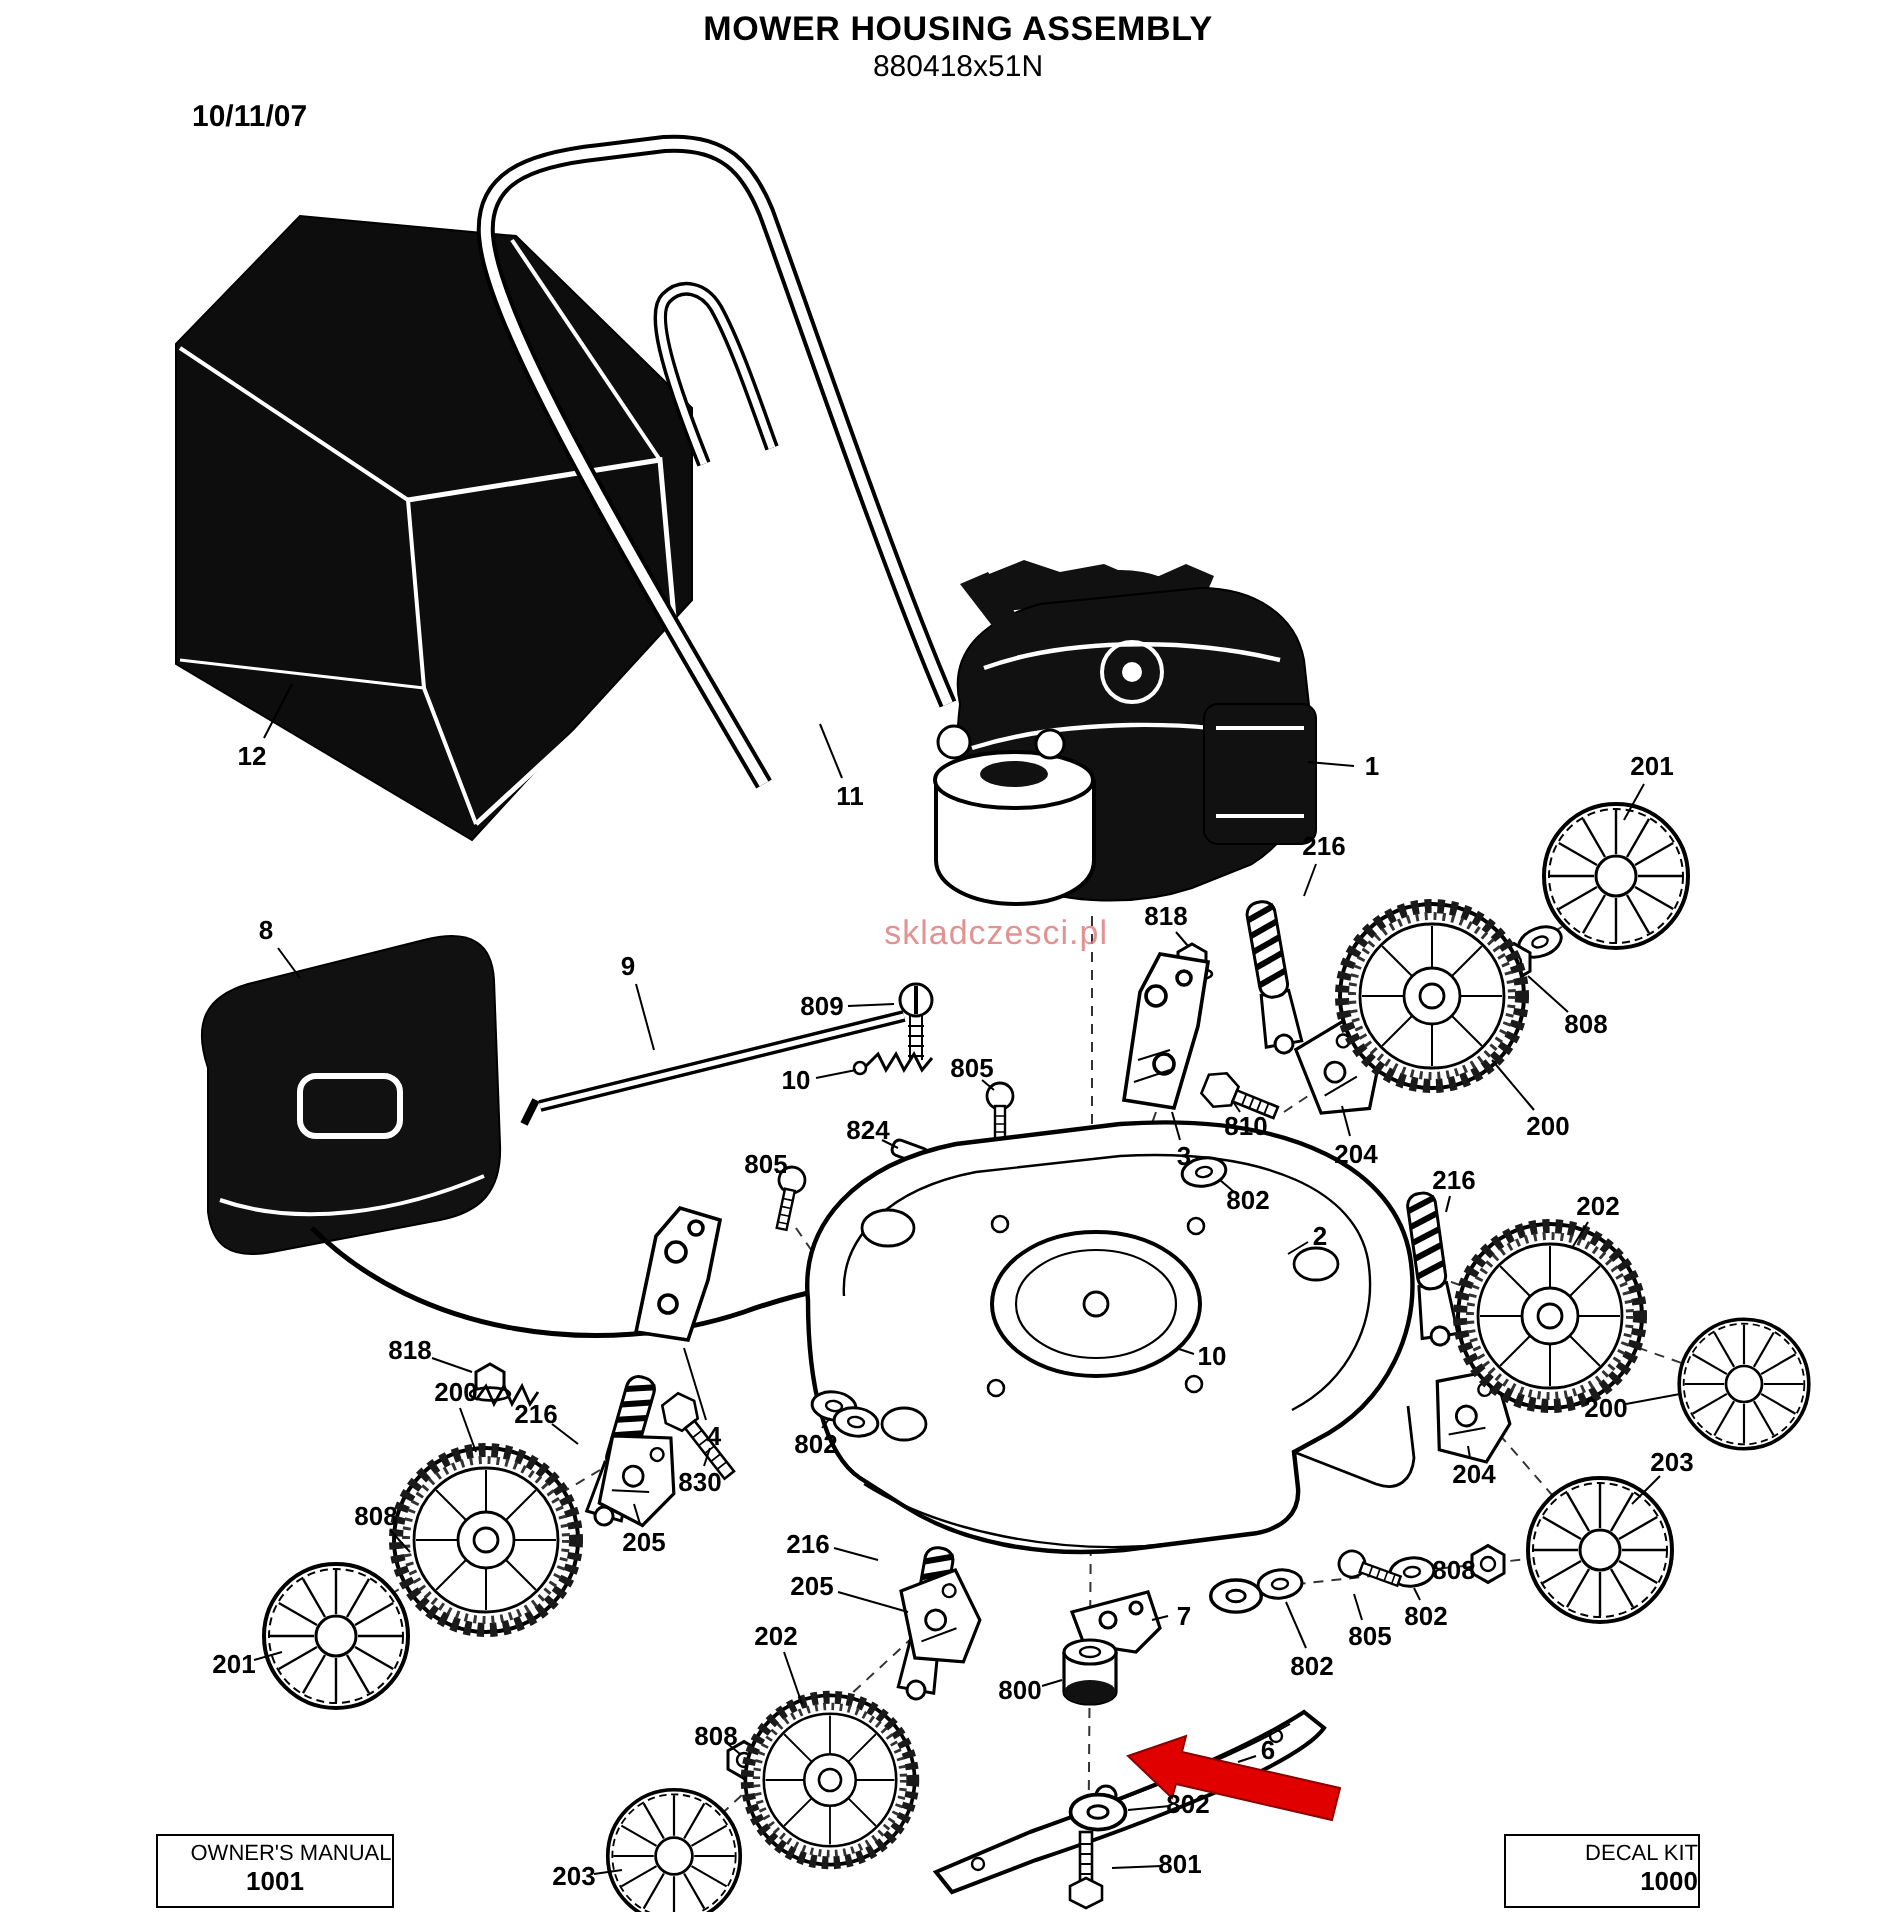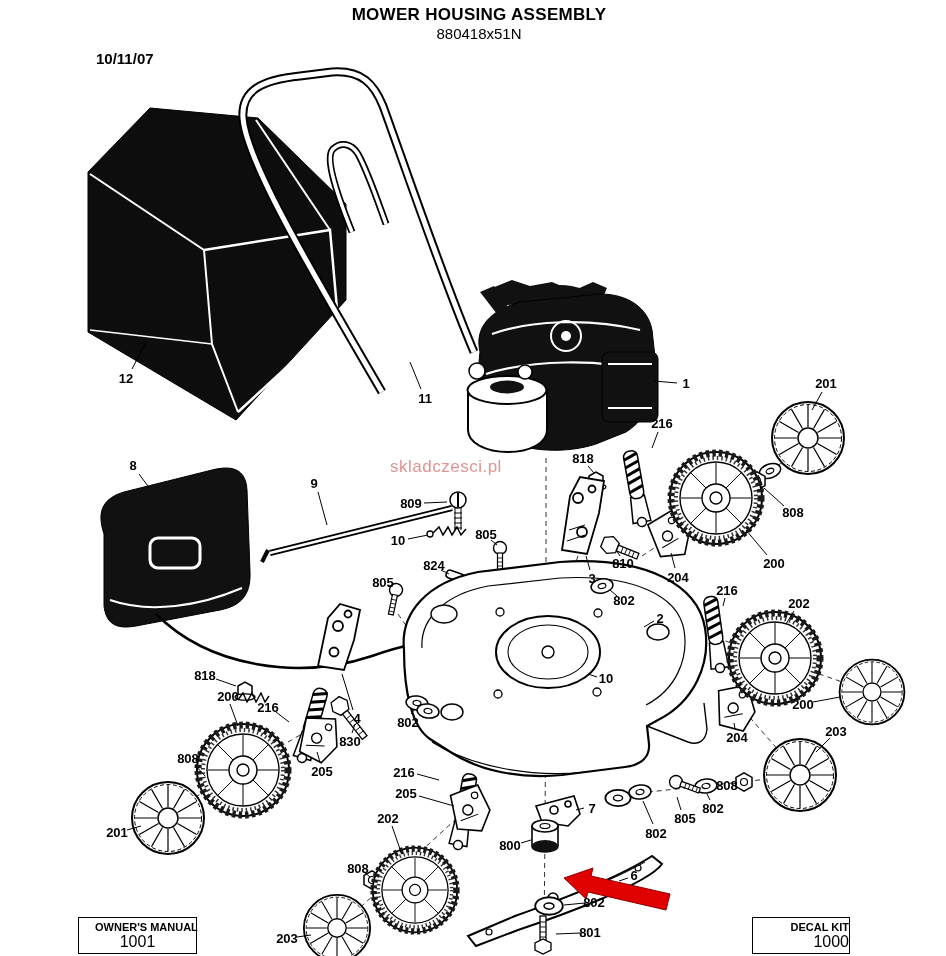--- a/index.html
+++ b/index.html
@@ -4,27 +4,27 @@
 <style>
   * { margin:0; padding:0; box-sizing:border-box; }
   html,body { background:#ffffff; }
   body { font-family:"Liberation Sans", sans-serif; color:#000; }
   .page { position:relative; width:946px; height:956px; background:#fff; overflow:hidden; }
   .hdr-date { position:absolute; left:96px; top:6px; font-size:15px; font-weight:bold;margin-top:44px; }
   .hdr-titles { position:absolute; left:0; top:5px; width:946px; text-align:center;padding-left:12px; }
   .hdr-title { font-size:17px; font-weight:bold; letter-spacing:.3px; }
   .hdr-sub   { font-size:15px; font-weight:normal; }
   svg.diagram { position:absolute; left:0; top:0; }
-  .watermark { position:absolute; left:390px; top:457px; width:164px; text-align:left;
+  .watermark { position:absolute; left:390px; top:457px; width:164px; text-align:right;
                font-size:17px; letter-spacing:.5px; opacity:.85; }
   .info-box { position:absolute; border:1.6px solid #000; background:#fff; text-align:center; padding-top:3px; }
   .box-left  { left:78px;  top:917px; width:119px; height:37px; }
   .box-right { left:752px; top:917px; width:98px;  height:37px;text-align:right; }
-  .info-box .l1 { font-size:11px; font-weight:bold; white-space:nowrap;margin-left:16px; }
-  .info-box .l2 { font-size:16px; font-weight:normal; }
+  .info-box .l1 { font-size:11px; font-weight:normal; white-space:nowrap;margin-left:16px; }
+  .info-box .l2 { font-size:13px; font-weight:bold; }
   .part-label { font-family:"Liberation Sans", sans-serif; font-size:13px; font-weight:bold;
                 fill:#000; text-anchor:middle; dominant-baseline:central; }
   .leader { stroke:#000; stroke-width:1; fill:none; }
 </style>
 </head>
 <body>
 
 <div class="page">
 
   <div class="hdr-date">10/11/07</div>

